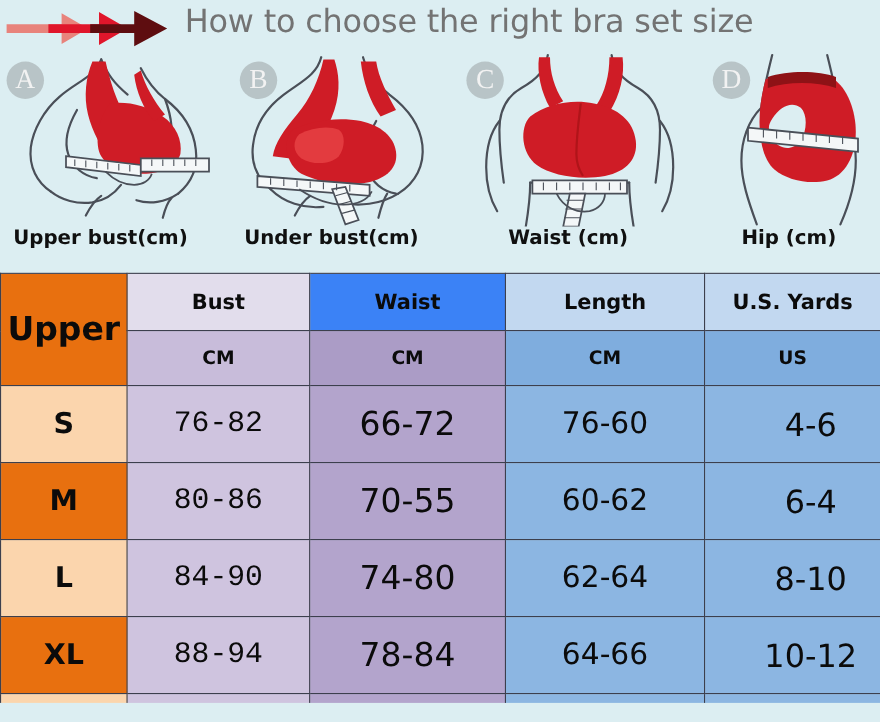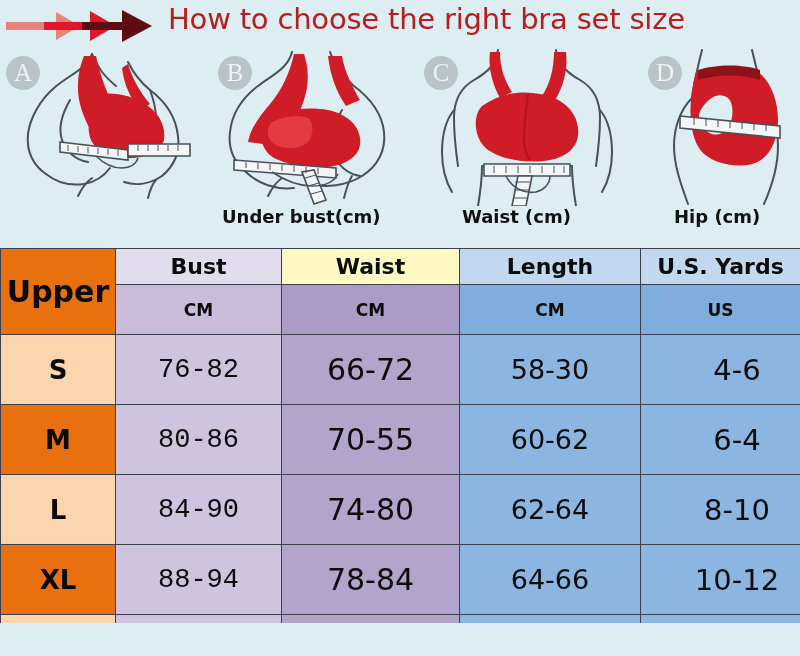--- a/index.html
+++ b/index.html
@@ -34,21 +34,21 @@
     width: 160px;
     height: 40px;
   }
 
   .title {
     position: absolute;
     left: 168px;
     top: 2px;
     font-size: 29px;
     font-weight: 400;
-    color: #b91c1c;
+    color: #737373;
     letter-spacing: -0.2px;
     white-space: nowrap;
     font-family: "DejaVu Sans", sans-serif;
   }
 
   .fig {
     position: absolute;
     top: 48px;
     height: 158px;
   }
@@ -113,26 +113,26 @@
   col.c-length { width: 181px; }
   col.c-us     { width: 160px; }
 
   .cell-size-head {
     background: #e8700f;
     font-size: 30px;
     font-weight: 700;
     color: #121212;
   }
 
-  .head-top   { height: 36px; font-size: 22px; font-weight: 700; margin-left: 40px; }
+  .head-top   { height: 52px; font-size: 19px; font-weight: 700; margin-left: 40px; }
   .head-unit  { height: 50px; font-size: 17px; font-weight: 700; }
 
   .bg-bust-top   { background: #e2ddec; }
   .bg-bust-unit  { background: #c8bcda; }
-  .bg-waist-top  { background: #fef9c3; }
+  .bg-waist-top  { background: #3b82f6; }
   .bg-waist-unit { background: #ab9cc6; }
   .bg-len-top    { background: #c2d8f0; }
   .bg-len-unit   { background: #7fadde; }
   .bg-us-top     { background: #c2d8f0; }
   .bg-us-unit    { background: #7fadde; }
 
   .row-data td { height: 70px; }
   .cell-size-odd  { background: #fbd5ad; font-size: 26px; font-weight: 700; }
   .cell-size-even { background: #e8700f; font-size: 26px; font-weight: 700; }
 
@@ -260,20 +260,21 @@
           <path d="M54 70 L54 77 M66 71 L66 78 M78 72 L78 79 M90 73 L90 80 M102 74 L102 81 M114 75 L114 82 M126 76 L126 83"></path>
         </g>
       </svg>
     </div>
 
     <div class="badge badge-a">A</div>
     <div class="badge badge-b">B</div>
     <div class="badge badge-c">C</div>
     <div class="badge badge-d">D</div>
 
+    <div class="caption cap-a">Upper bust(cm)</div>
     <div class="caption cap-b">Under bust(cm)</div>
     <div class="caption cap-c">Waist (cm)</div>
     <div class="caption cap-d">Hip (cm)</div>
   </div>
 
   <table class="size-table">
     <colgroup>
       <col class="c-size">
         <col class="c-bust">
         <col class="c-waist">
@@ -292,21 +293,21 @@
         <td class="head-unit bg-bust-unit">CM</td>
         <td class="head-unit bg-waist-unit">CM</td>
         <td class="head-unit bg-len-unit">CM</td>
         <td class="head-unit bg-us-unit">US</td>
       </tr>
 
       <tr class="row-data">
         <td class="cell-size-odd">S</td>
         <td class="cell-bust">76-82</td>
         <td class="cell-waist">66-72</td>
-        <td class="cell-length">58-30</td>
+        <td class="cell-length">76-60</td>
         <td class="cell-us">4-6</td>
       </tr>
       <tr class="row-data">
         <td class="cell-size-even">M</td>
         <td class="cell-bust">80-86</td>
         <td class="cell-waist">70-55</td>
         <td class="cell-length">60-62</td>
         <td class="cell-us">6-4</td>
       </tr>
       <tr class="row-data">

